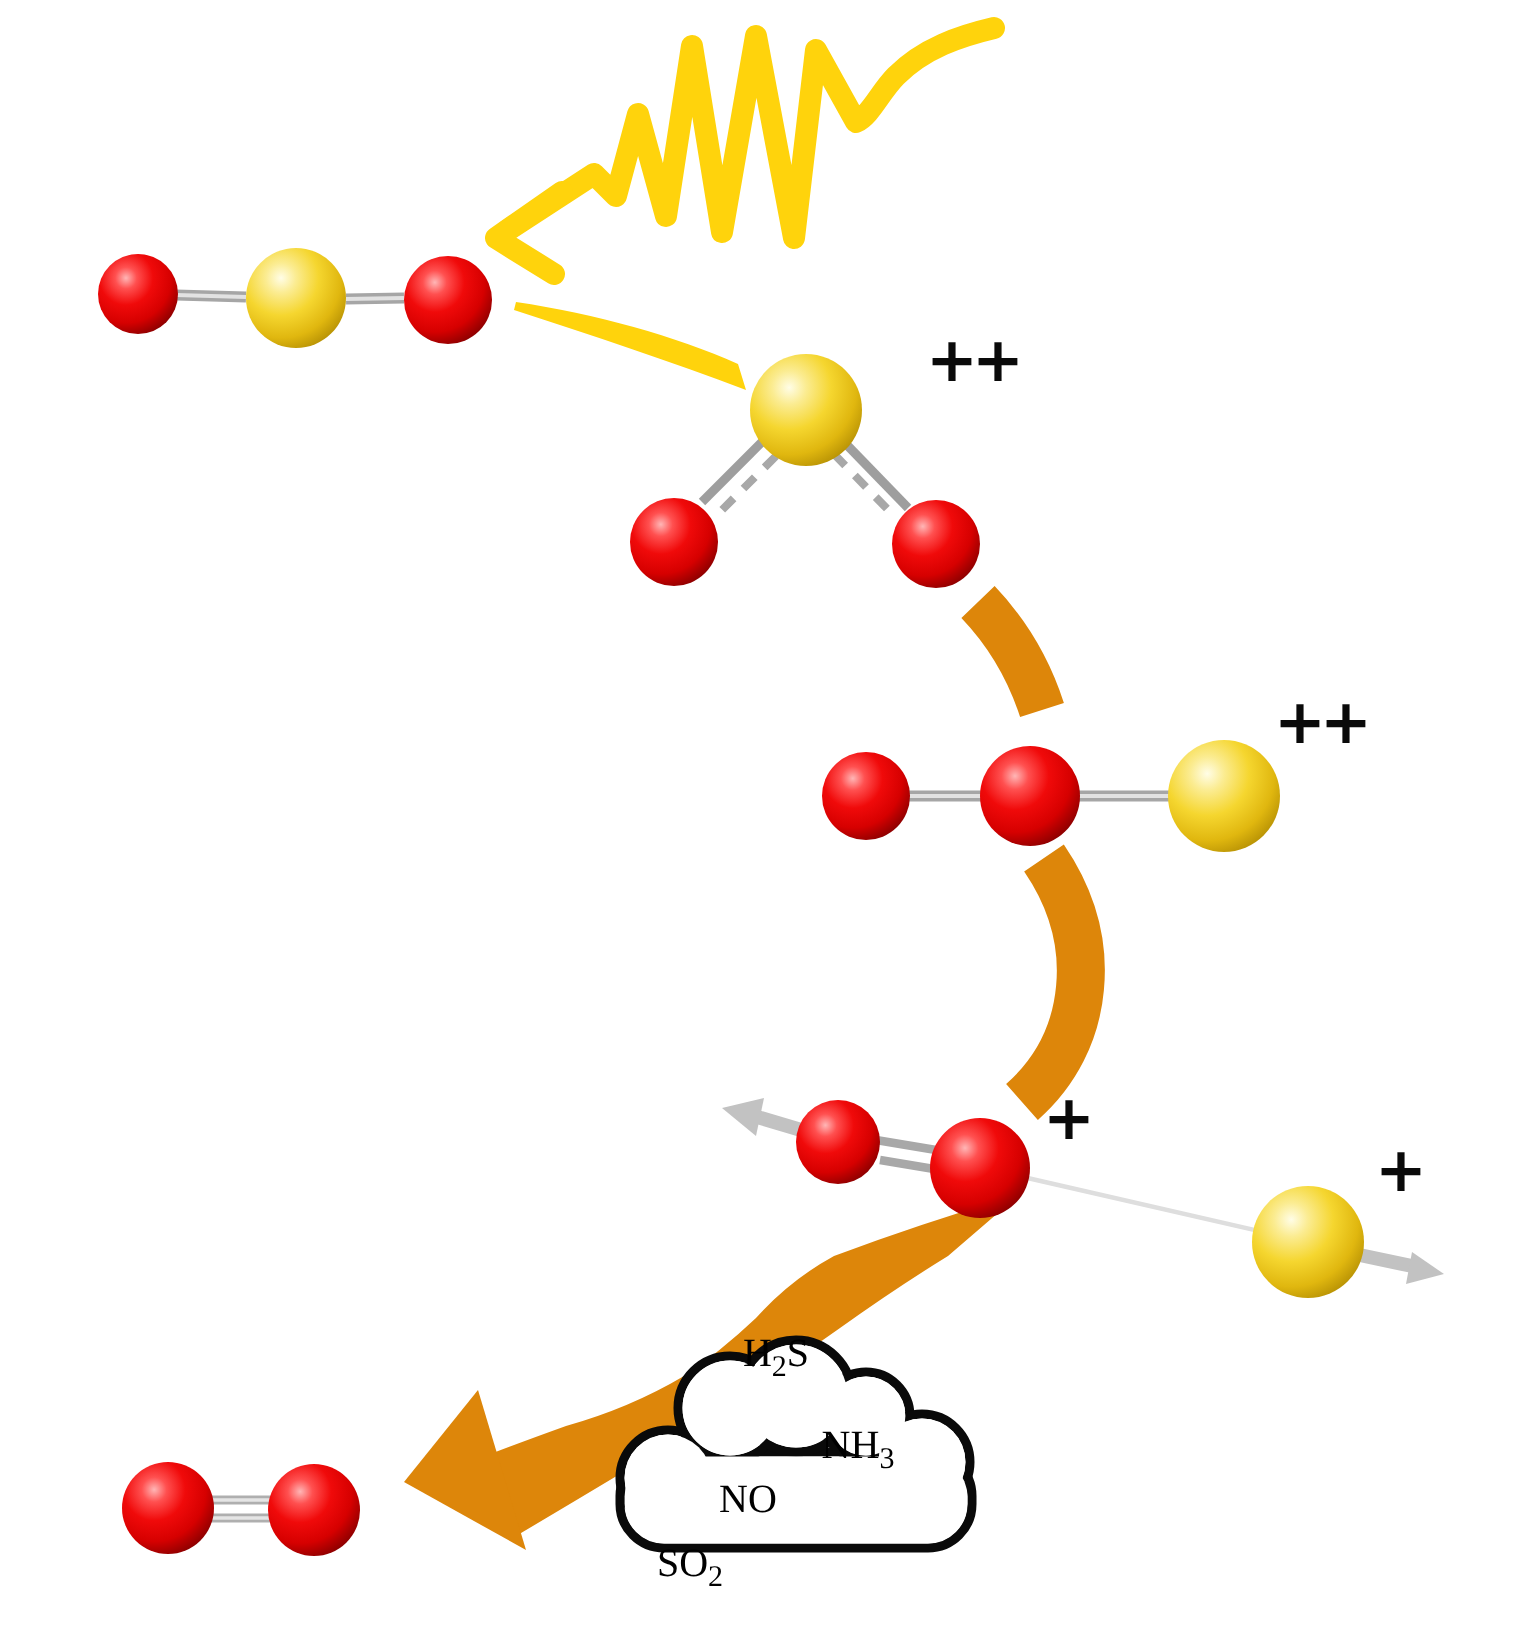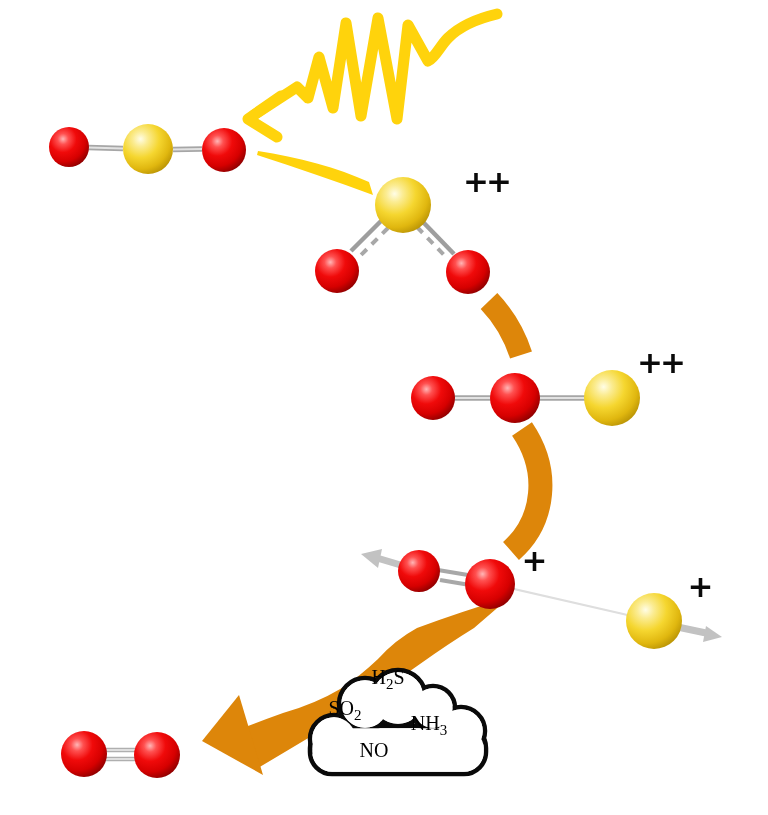--- a/index.html
+++ b/index.html
@@ -143,17 +143,17 @@
 
 <div class="charge" style="left:486px;top:181px">++</div>
 <div class="charge" style="left:660px;top:362px">++</div>
 <div class="charge" style="left:533px;top:560px">+</div>
 <div class="charge" style="left:699px;top:586px">+</div>
 
 <div class="formula" style="left:388px;top:677px"><span>H</span><sub>2</sub><span>S</span></div>
 
 <div class="formula" style="left:429px;top:723px"><span>NH</span><sub>3</sub><span></span></div>
 
-<div class="formula" style="left:345px;top:708px"><span>SO</span><sub>2</sub><span></span></div>
+<div class="formula" style="left:345px;top:782px"><span>SO</span><sub>2</sub><span></span></div>
 
 <div class="formula" style="left:374px;top:750px"><span>NO</span><sub></sub><span></span></div>
 
 </div>
 
 </body></html>

